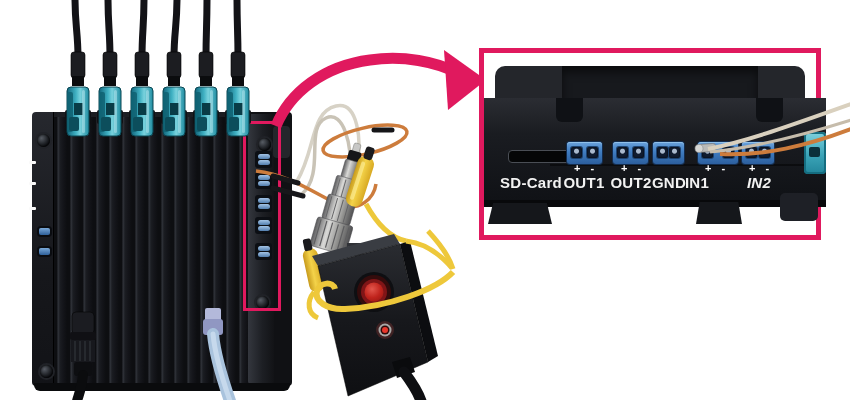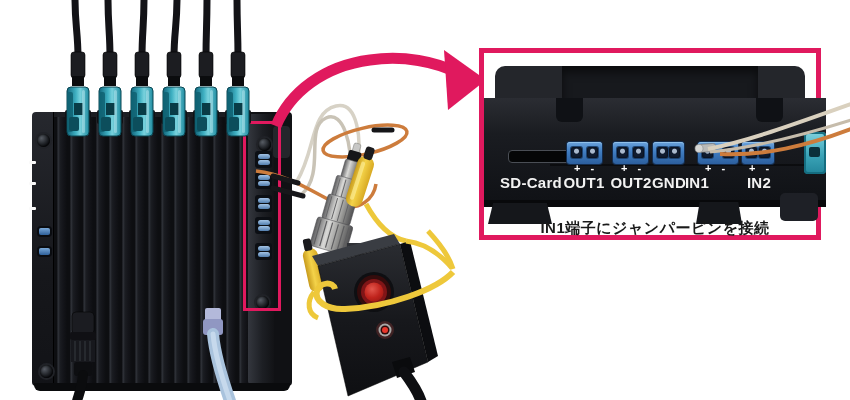--- a/index.html
+++ b/index.html
@@ -339,31 +339,30 @@
     <span class="pol" style="left:100px;">+ -</span>
     <span class="pol" style="left:147px;">+ -</span>
     <span class="pol" style="left:231px;">+ -</span>
     <span class="pol" style="left:275px;">+ -</span>
 
     <span class="plabel" style="left:47px;">SD-Card</span>
     <span class="plabel" style="left:100px;">OUT1</span>
     <span class="plabel" style="left:147px;">OUT2</span>
     <span class="plabel" style="left:185px;">GND</span>
     <span class="plabel" style="left:213px;">IN1</span>
-    <span class="plabel" style="left:275px;">IN2</span>
+    <span class="plabel" style="left:275px;font-style:italic;">IN2</span>
 
     <div class="ins-bottom"></div>
     <div class="ins-foot f1"></div>
     <div class="ins-foot f2"></div>
     <div class="ins-bracket"></div>
     <div class="ins-teal">
         <i></i>
       </div>
 
-    <div class="ins-caption">IN1端子にジャンパーピンを接続</div>
   </div>
 
   <svg id="overlay" width="850" height="400" viewBox="0 0 850 400">
     <g transform="rotate(-4 706 148)">
       <rect x="698" y="144" width="18" height="8" rx="3" fill="#b9b9b7" stroke="#6f6f6d" stroke-width="0.6"></rect>
       <circle cx="699" cy="148" r="4" fill="#d6d6d4" stroke="#8a8a88" stroke-width="0.6"></circle>
     </g>
     <path d="M708 149 C748 141,795 124,851 104" stroke="#d9d0be" stroke-width="4" fill="none"></path>
     <path d="M710 152 C752 148,800 136,851 120" stroke="#c6bcab" stroke-width="3" fill="none"></path>
     <path d="M720 154 C765 156,806 146,851 129" stroke="#cd7c3c" stroke-width="4" fill="none"></path>

